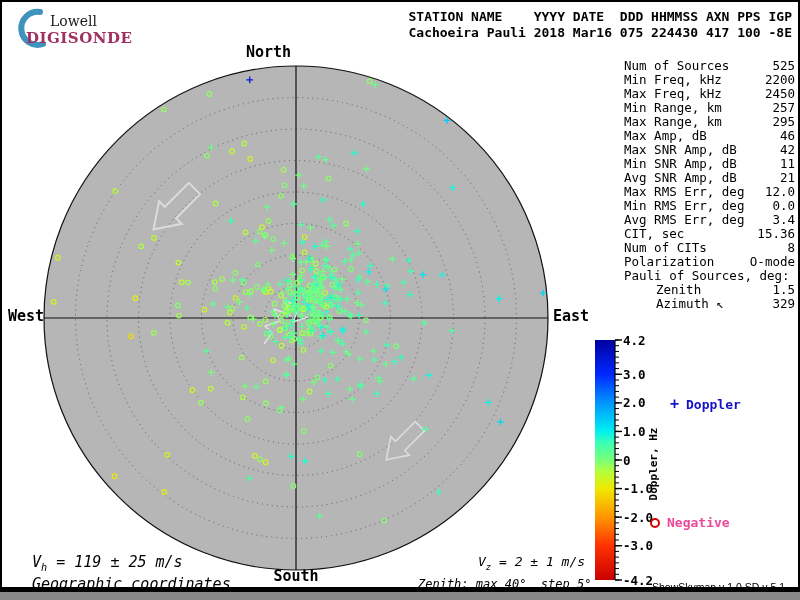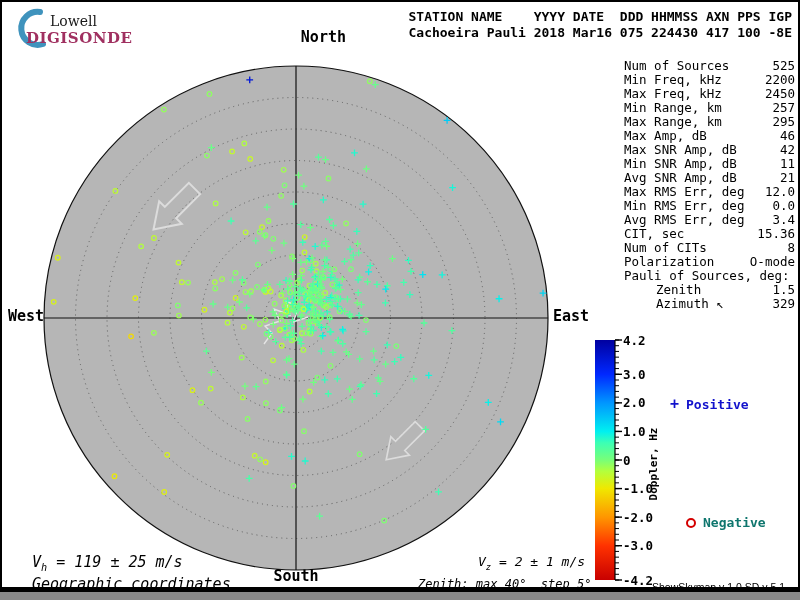--- a/index.html
+++ b/index.html
@@ -14,21 +14,21 @@
   #logo svg{position:absolute;left:0;top:0;}
   .logo-lowell{position:absolute;left:40px;top:6px;font-family:"DejaVu Serif","Liberation Serif",serif;font-size:14px;color:#1a1a1a;}
   .logo-digisonde{position:absolute;left:16px;top:22px;font-family:"DejaVu Serif","Liberation Serif",serif;font-weight:bold;font-size:15px;color:#a03060;letter-spacing:.5px;}
   
   #header{
     position:absolute;top:7px;right:6px;text-align:left;
     font-weight:bold;font-size:13px;line-height:16px;white-space:pre;
   }
   
   .compass{position:absolute;font-weight:bold;font-size:15px;}
-  #lbl-north{left:244px;top:26px;width:100px;text-align:right;}
+  #lbl-north{left:244px;top:41px;width:100px;text-align:left;}
   #lbl-south{left:244px;top:565px;width:100px;text-align:center;}
   #lbl-west{left:0px;top:305px;width:42px;text-align:right;}
   #lbl-east{left:551px;top:305px;width:70px;text-align:left;}
   
   #skymap{position:absolute;left:0;top:0;}
   
   #stats{position:absolute;left:592px;top:57px;width:201px;font-size:12.5px;}
   .srow{display:flex;justify-content:space-between;height:14px;line-height:14px;white-space:pre;}
   .srow .slabel{flex:0 0 auto;padding-left:30px;}
   .srow .sval{flex:0 0 auto;text-align:right;}
@@ -36,21 +36,21 @@
   
   #colorbar{position:absolute;left:588px;top:328px;}
   #doppler-label{
     position:absolute;left:651px;top:462px;
     transform:translate(-50%,-50%) rotate(-90deg);
     font-weight:bold;font-size:11px;white-space:nowrap;
   }
   
   .legend{position:absolute;display:flex;align-items:center;gap:7px;font-weight:bold;font-size:13px;}
   #legend-pos{left:668px;top:395px;color:#1212cc;}
-  #legend-neg{left:684px;top:513px;color:#0f766e;}
+  #legend-neg{left:648px;top:513px;color:#ec4899;}
   #legend-pos .sym{font-size:15px;line-height:13px;}
   #legend-neg .ring{display:inline-block;width:6px;height:6px;border:2px solid #d40000;border-radius:50%;background:#fff;}
   
   .ftxt{position:absolute;font-style:italic;white-space:pre;}
   #vh{left:30px;top:551px;font-size:15px;}
   #geo{left:30px;top:573px;font-size:15px;}
   #vz{left:476px;top:552px;font-size:13px;}
   #zen-note{left:416px;top:575px;font-size:12px;}
   #version{position:absolute;left:650px;top:579px;font-size:10.5px;font-family:"Liberation Sans","DejaVu Sans",sans-serif;font-style:normal;}
   sub{font-size:.68em;}
@@ -630,21 +630,21 @@
         <line x1="25" y1="215.7142857142857" x2="32" y2="215.7142857142857" stroke="#000" stroke-width="1.4"></line>
         <text x="33" y="220.2142857142857" font-size="12.5px" font-weight="bold" font-family="&quot;DejaVu Sans Mono&quot;,&quot;Liberation Mono&quot;,monospace" fill="#000">-3.0</text>
         <line x1="25" y1="250" x2="32" y2="250" stroke="#000" stroke-width="1.4"></line>
         <text x="33" y="254.5" font-size="12.5px" font-weight="bold" font-family="&quot;DejaVu Sans Mono&quot;,&quot;Liberation Mono&quot;,monospace" fill="#000">-4.2</text>
       </g>
   </svg>
   <div id="doppler-label">Doppler, Hz</div>
 
   <div id="legend-pos" class="legend">
     <span class="sym">+</span>
-    <span>Positive</span>
+    <span>Doppler</span>
   </div>
   <div id="legend-neg" class="legend">
     <span class="ring"></span>
     <span>Negative</span>
   </div>
 
   <div id="vh" class="ftxt"><span>V</span><sub>h</sub><span> = 119 ± 25 m/s</span></div>
   <div id="geo" class="ftxt">Geographic coordinates</div>
   <div id="vz" class="ftxt"><span>V</span><sub>z</sub><span> = 2 ± 1 m/s</span></div>
   <div id="zen-note" class="ftxt">Zenith: max 40°  step 5°</div>

